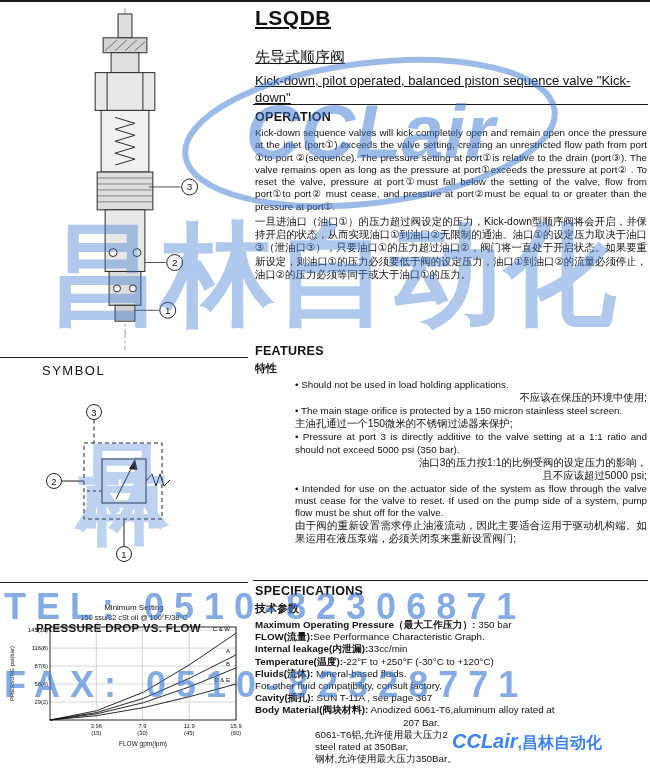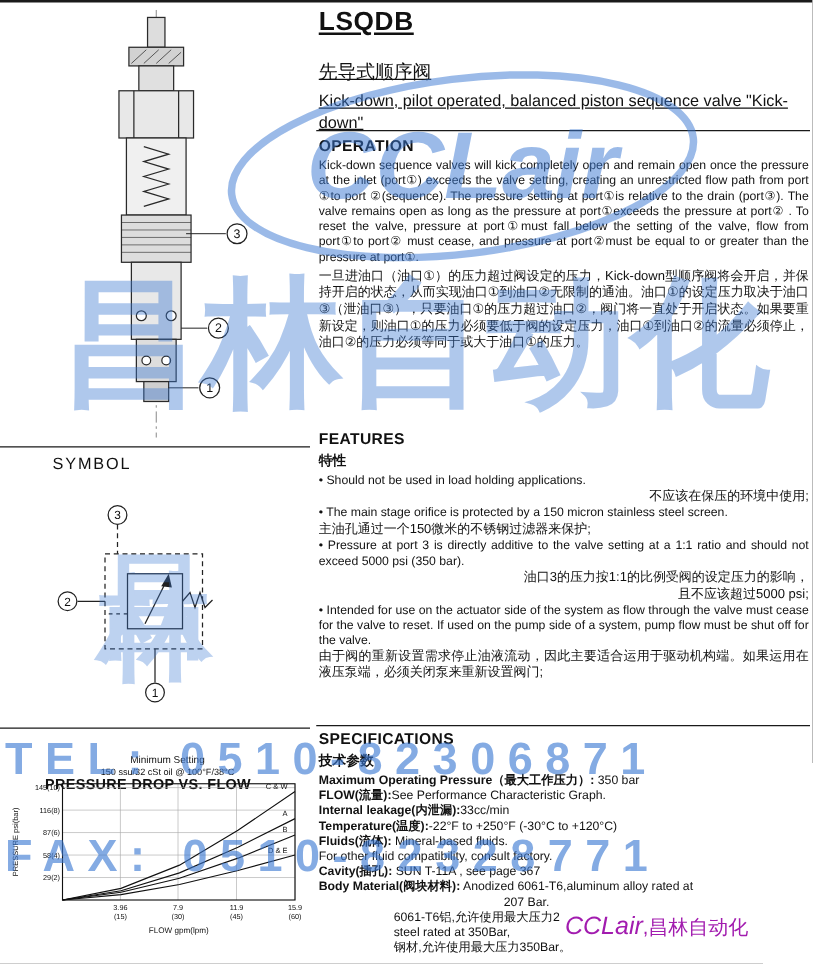--- a/index.html
+++ b/index.html
@@ -39,34 +39,34 @@
   #hdr { top:6px;text-decoration:underline; }
   .model { font-size:21px; font-weight:bold; letter-spacing:.5px; }
   .title-cn { font-size:15px; margin-top:18px; }
   .title-en { font-size:13px; margin-top:5px; line-height:17px; }
   #op { top:110px; }
   .sec-h { font-size:12.5px; font-weight:bold; margin-bottom:3px; letter-spacing:.3px; }
   .sec-h-cn { font-size:11px; font-weight:bold; margin-bottom:3px; }
   .body-en { font-size:9.8px; line-height:12.3px; text-align:justify; }
   .body-cn { font-size:10.4px; line-height:13.2px; text-align:justify; margin-top:2px; }
   #feat { top:344px; }
-  .feat-item { margin-bottom:1px; }
+  .feat-item { margin-bottom:1px;margin-left:40px; }
   .feat-en { font-size:9.8px; line-height:12.2px; text-align:justify; }
   .feat-cn { font-size:10.4px; line-height:13px; }
   .cn-right { text-align:right; white-space:pre-line; }
   .cn-just { text-align:justify; }
   #specs { top:584px; }
   .spec-row { font-size:9.8px; line-height:12.2px; }
   .spec-label { font-weight:bold; }
   .indent-a { }
   .indent-b { padding-left:148px; }
   .indent-c { padding-left:60px; }
 
   
-  .footer-logo { position:absolute; left:448px; top:729px; z-index:10; background:#fff; padding:1px 4px; font-weight:normal; color:#a21caf; white-space:nowrap; }
+  .footer-logo { position:absolute; left:448px; top:729px; z-index:10; background:#fff; padding:1px 4px; font-weight:bold; color:#3b82f6; white-space:nowrap; }
   .footer-logo .logo-text { font-style:italic; font-size:20px; }
   .footer-logo .company { font-size:16px; }
 
   svg text { font-family:"Liberation Sans","DejaVu Sans",sans-serif; }
 </style>
 </head>
 <body>
 
 <div class="page">
   <div class="scan-top"></div>

